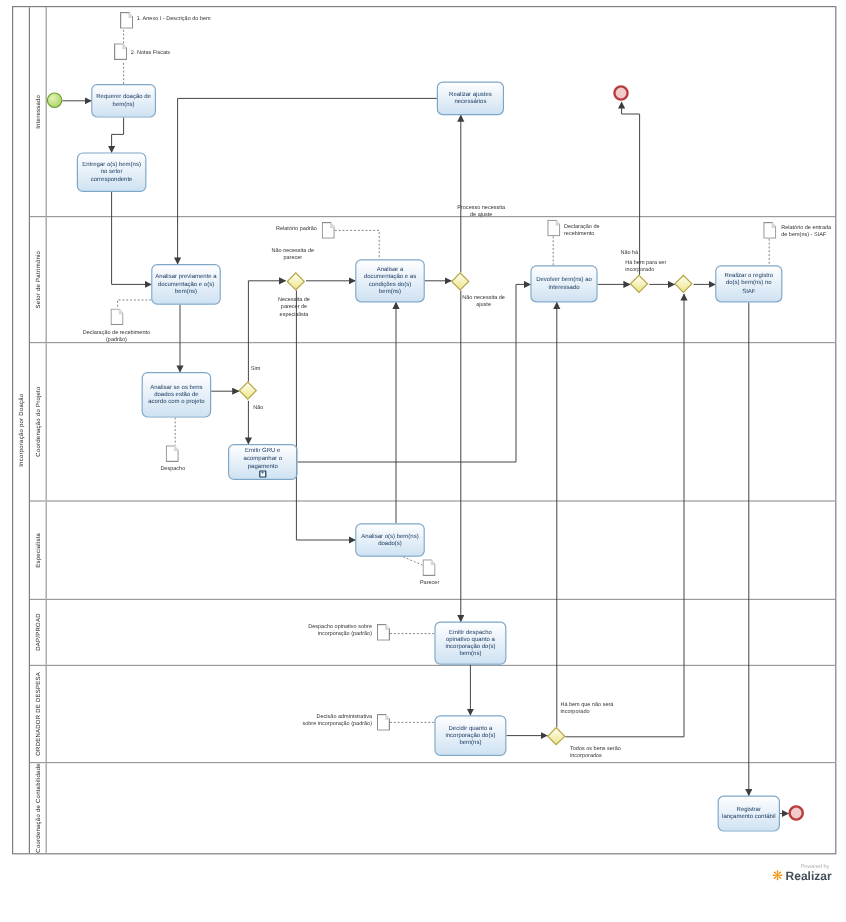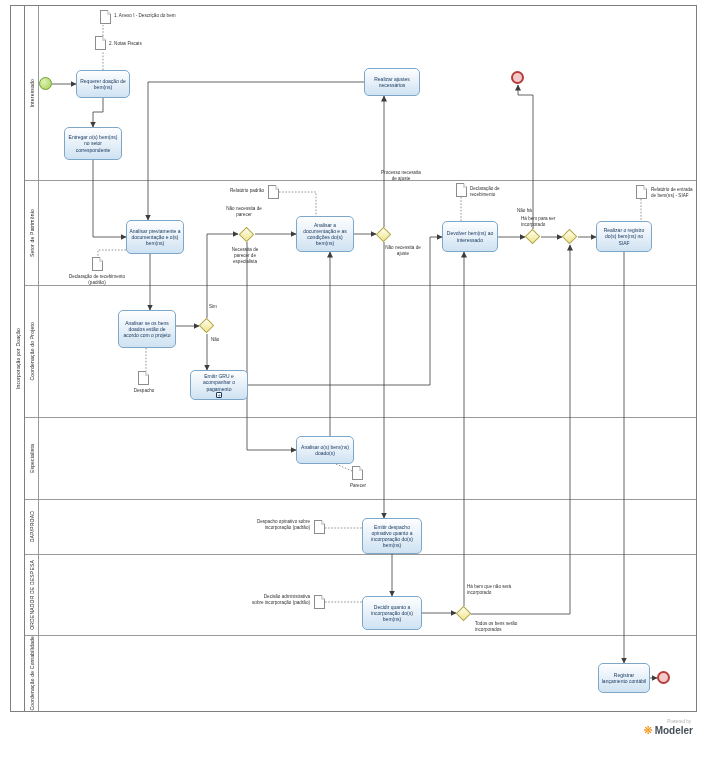--- a/index.html
+++ b/index.html
@@ -205,17 +205,17 @@
   <div class="lbl" style="left:211px;top:337px;width:16px">Não</div>
   <div class="lbl" style="left:517px;top:208px;width:24px">Não há</div>
   <div class="lbl" style="left:521px;top:216px;width:40px">Há bem para ser incorporado</div>
   <div class="lbl" style="left:467px;top:584px;width:50px">Há bem que não será incorporado</div>
   <div class="lbl" style="left:475px;top:621px;width:48px">Todos os bens serão incorporados</div>
 
   <div class="watermark">
     <div class="powered">Powered by</div>
     <div class="brand">
       <span class="flower">❋</span>
-      <span>Modeler</span>
+      <span>Realizar</span>
     </div>
   </div>
 
 </div>
 
 </body></html>

